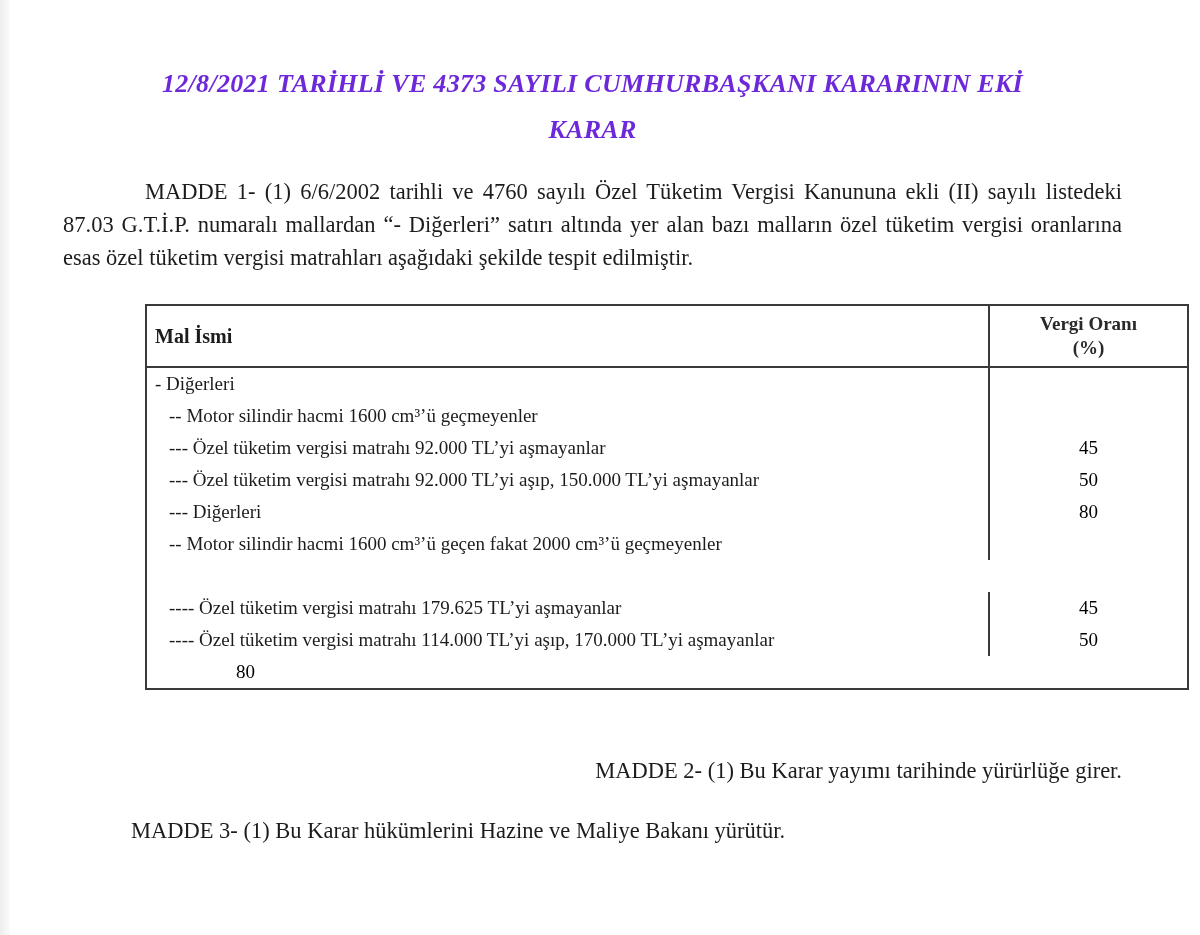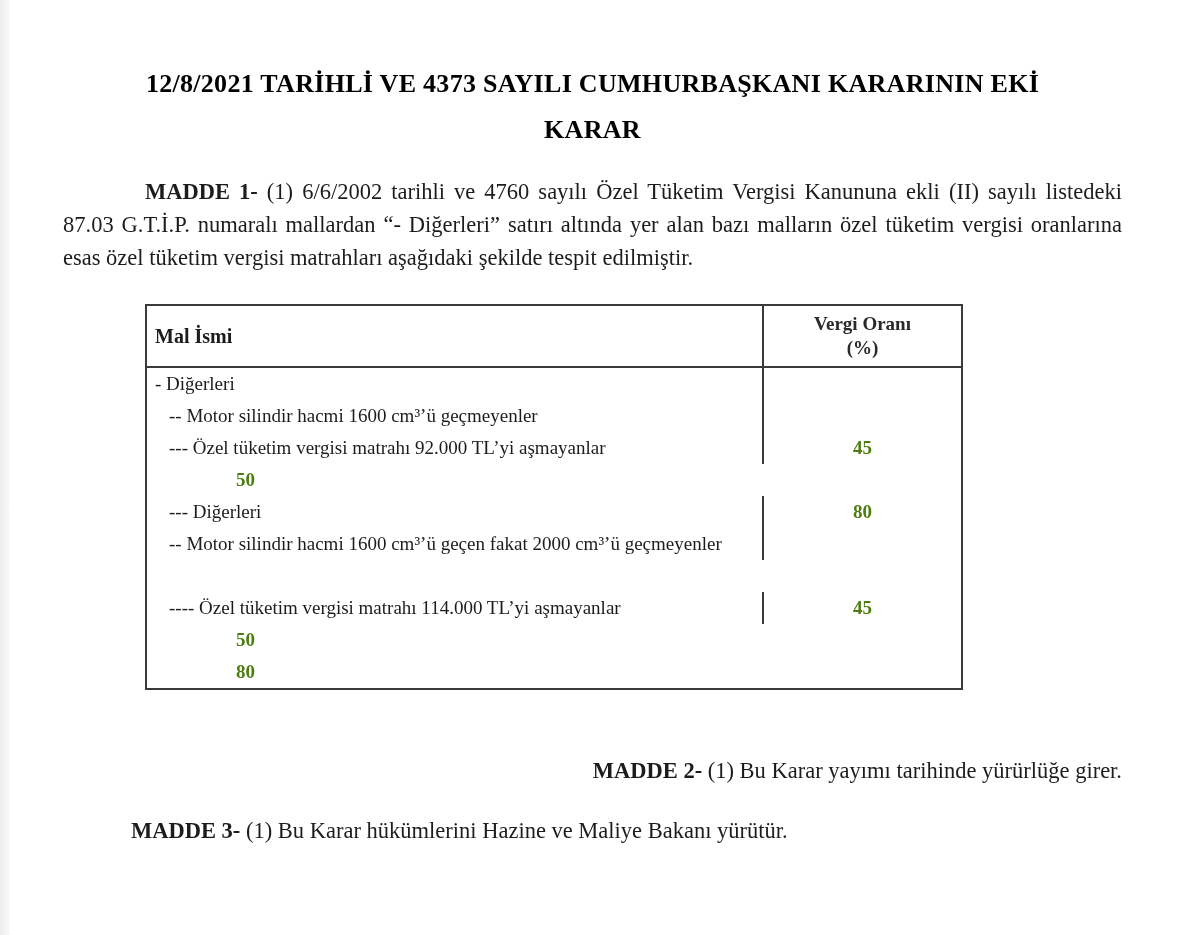--- a/index.html
+++ b/index.html
@@ -19,57 +19,57 @@
     padding:0 78px 0 63px;box-sizing:border-box;
     filter:blur(0.25px);
   }
   .doc-title{
     margin-top:66px;
     text-align:center;
     font-weight:bold;
     font-size:26px;
     line-height:36px;
     letter-spacing:0.3px;
-    color:#000000;
+    color:#6d28d9;
+    font-style:italic;
   }
   .doc-title .t2{margin-top:10px;}
   .article{
     font-size:22.5px;
     line-height:33px;
     text-align:justify;
     margin:0;
   }
-  .article .label{font-weight:bold;}
+  .article .label{font-weight:normal;}
   #article-1{margin-top:27px;text-indent:82px;}
   .tax-table{
     margin-top:30px;
     margin-left:82px;
-    width:818px;
+    width:1044px;
     border:2px solid #3a3a3a;
     box-sizing:border-box;
     font-size:19px;
   }
   .trow{display:flex;align-items:center;min-height:32px;}
   .cell-goods{
     flex:1 1 auto;
     border-right:2px solid #3a3a3a;
     padding:3px 10px 3px 6px;
     text-indent:16px;
     align-self:stretch;
     display:flex;align-items:center;
   }
   .cell-goods > span{display:block;width:100%;}
   .trow:first-child .cell-goods > span{text-indent:2px;}
   .cell-rate{
     flex:0 0 197px;
     text-align:center;
-    color:#4d7c0f;
+    color:#000000;
     padding:2px 4px;
     box-sizing:border-box;
-    font-weight:bold;
   }
   .thead{border-bottom:2px solid #3a3a3a;}
   .thead .trow{min-height:60px;}
   .thead .cell-goods{
     justify-content:center;text-indent:0;
     font-weight:bold;font-size:20px;
   }
   .thead .cell-rate{
     font-weight:bold;font-size:19px;color:#2a2a2a;line-height:24px;
   }
@@ -115,44 +115,50 @@
           </div>
         <div class="cell-rate"></div>
       </div>
       <div class="trow">
         <div class="cell-goods">
             <span>--- Özel tüketim vergisi matrahı 92.000 TL’yi aşmayanlar</span>
           </div>
         <div class="cell-rate">45</div>
       </div>
       <div class="trow">
+        <div class="cell-goods">
+            <span>--- Özel tüketim vergisi matrahı 92.000 TL’yi aşıp, 150.000 TL’yi aşmayanlar</span>
+          </div>
         <div class="cell-rate">50</div>
       </div>
       <div class="trow">
         <div class="cell-goods">
             <span>--- Diğerleri</span>
           </div>
         <div class="cell-rate">80</div>
       </div>
       <div class="trow">
         <div class="cell-goods">
             <span>-- Motor silindir hacmi 1600 cm³’ü geçen fakat 2000 cm³’ü geçmeyenler</span>
           </div>
         <div class="cell-rate"></div>
       </div>
       <div class="trow">
         <div class="cell-rate"></div>
       </div>
       <div class="trow">
         <div class="cell-goods">
-            <span>---- Özel tüketim vergisi matrahı 114.000 TL’yi aşmayanlar</span>
+            <span>---- Özel tüketim vergisi matrahı 179.625 TL’yi aşmayanlar</span>
           </div>
         <div class="cell-rate">45</div>
       </div>
       <div class="trow">
+        <div class="cell-goods">
+            <span>---- Özel tüketim vergisi matrahı 114.000 TL’yi aşıp, 170.000 TL’yi aşmayanlar</span>
+          </div>
         <div class="cell-rate">50</div>
       </div>
       <div class="trow">
         <div class="cell-rate">80</div>
       </div>
     </div>
   </div>
 
   <p class="article" id="article-2"><span class="label">MADDE 2-</span> <span>(1) Bu Karar yayımı tarihinde yürürlüğe girer.</span></p>
 

